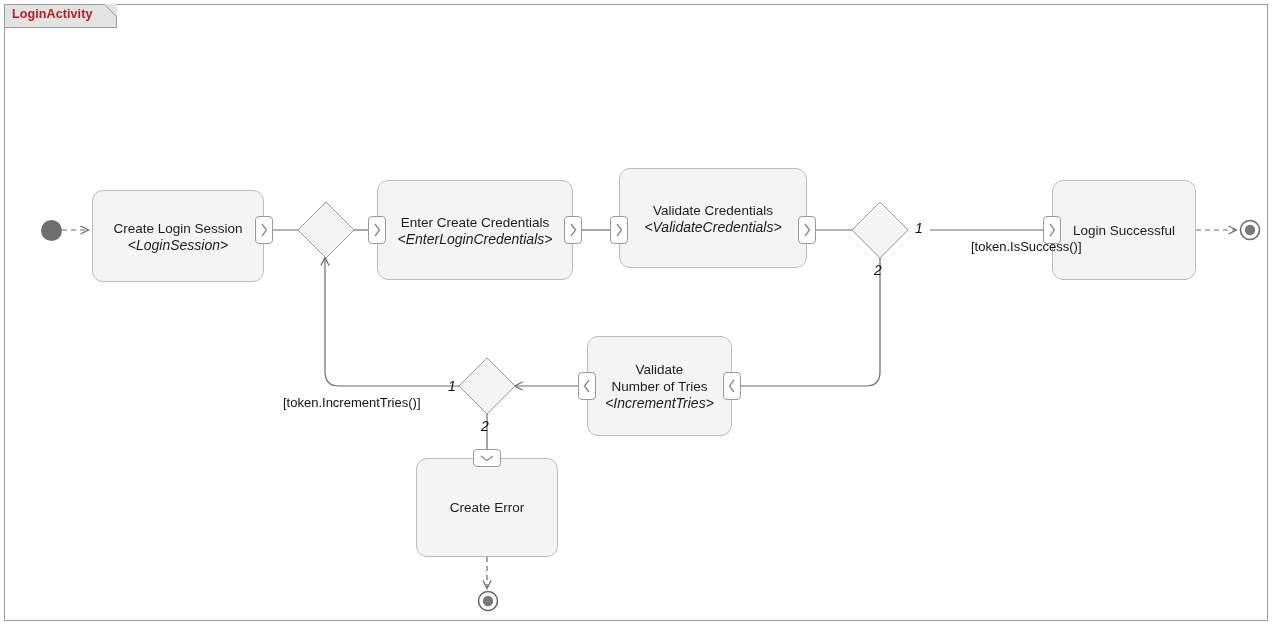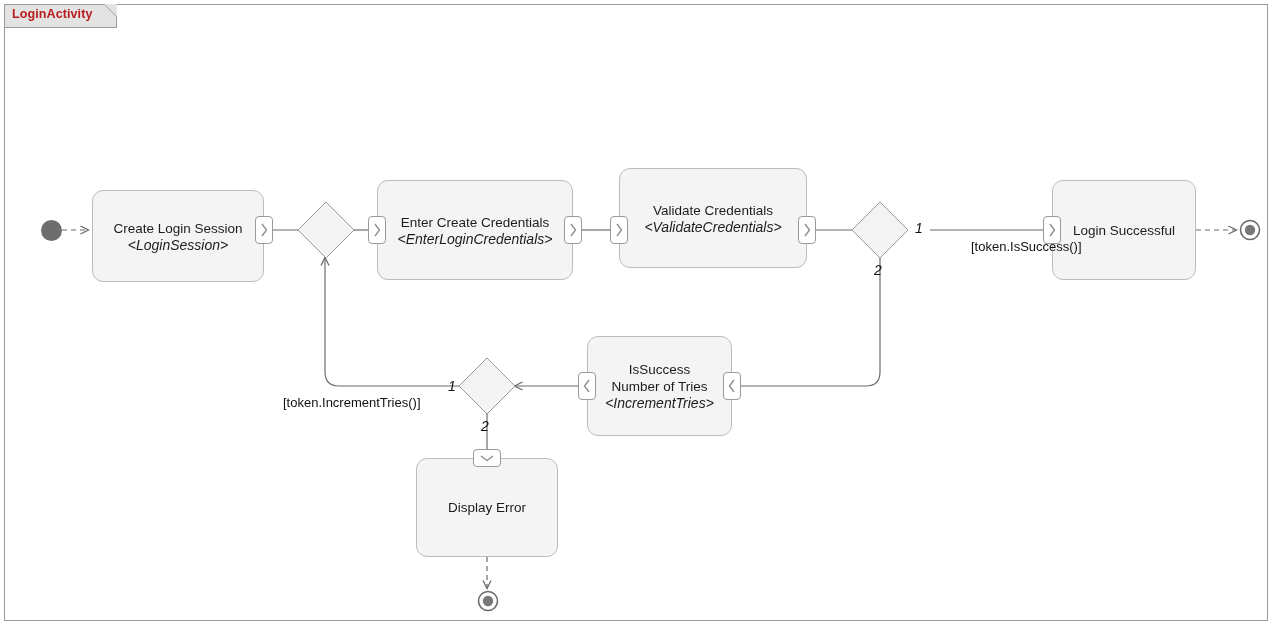--- a/index.html
+++ b/index.html
@@ -245,37 +245,37 @@
   <div class="action" style="left:1052px; top:180px; width:144px; height:100px;">
     <div class="name">Login Successful</div>
   </div>
   <div class="port horiz" style="left:1043px; top:216px;">
     <svg width="16" height="26" viewBox="0 0 16 26">
         <path d="M6,7 L10.5,13 L6,19" fill="none" stroke="#8a8a8a" stroke-width="1.3"></path>
       </svg>
   </div>
 
   <div class="action" style="left:587px; top:336px; width:145px; height:100px;">
-    <div class="name">IsSuccess
+    <div class="name">Validate
 Number of Tries</div>
     <div class="stereo">&lt;IncrementTries&gt;</div>
   </div>
   <div class="port horiz" style="left:578px; top:372px;">
     <svg width="16" height="26" viewBox="0 0 16 26">
         <path d="M10,7 L5.5,13 L10,19" fill="none" stroke="#8a8a8a" stroke-width="1.3"></path>
       </svg>
   </div>
   <div class="port horiz" style="left:723px; top:372px;">
     <svg width="16" height="26" viewBox="0 0 16 26">
         <path d="M10,7 L5.5,13 L10,19" fill="none" stroke="#8a8a8a" stroke-width="1.3"></path>
       </svg>
   </div>
 
   <div class="action" style="left:416px; top:458px; width:142px; height:99px;">
-    <div class="name">Display Error</div>
+    <div class="name">Create Error</div>
   </div>
   <div class="port vert" style="left:473px; top:449px;">
     <svg width="26" height="16" viewBox="0 0 26 16">
         <path d="M7,6 L13,10.5 L19,6" fill="none" stroke="#8a8a8a" stroke-width="1.3"></path>
       </svg>
   </div>
 
   <div class="lbl branch" style="left:915px; top:220px;">1</div>
   <div class="lbl" style="left:925px; top:239px;margin-left:46px;">[token.IsSuccess()]</div>
 

